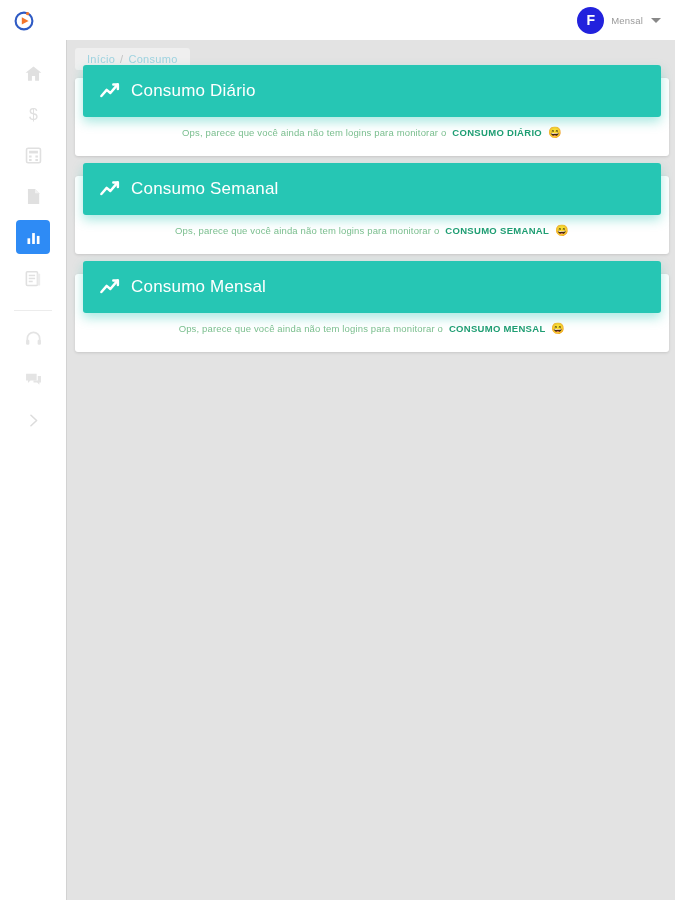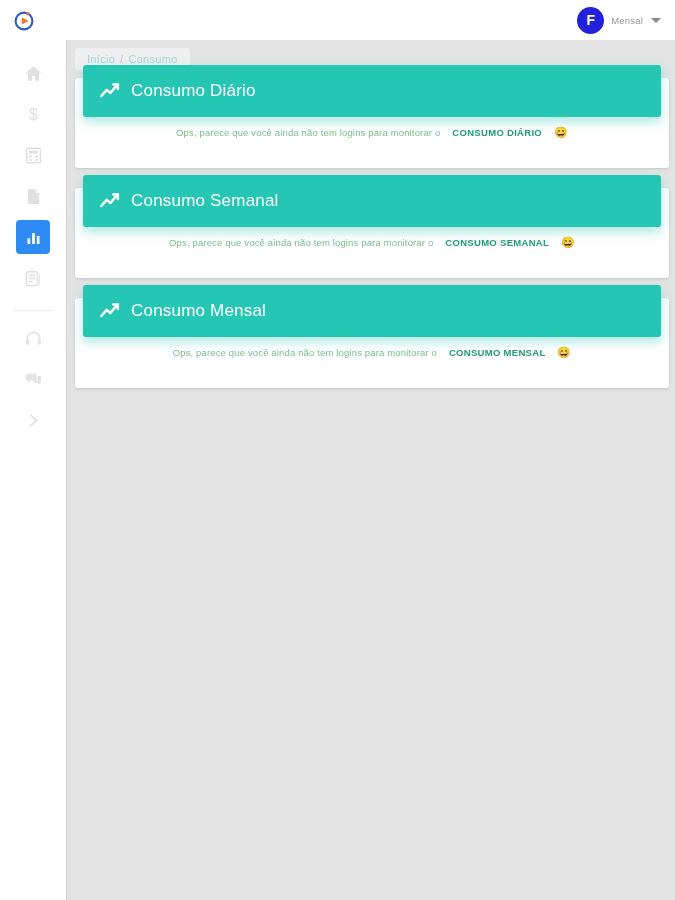--- a/index.html
+++ b/index.html
@@ -121,21 +121,21 @@
   .bc-sep { color: #c4c4c4; }
 
   .cards {
     padding: 8px 6px 0 8px;
   }
   .card {
     position: relative;
     background: #ffffff;
     border-radius: 3px;
     margin-bottom: 20px;
-    padding: 38px 0 28px 0;
+    padding: 38px 0 16px 0;
     box-shadow: 0 1px 3px rgba(0,0,0,.13);
   }
   .card-header {
     position: absolute;
     top: -13px;
     left: 8px;
     right: 8px;
     height: 52px;
     background: #26c6b4;
     border-radius: 3px;
@@ -154,21 +154,21 @@
   .card-body {
     text-align: center;
     padding: 6px 20px 0 20px;
   }
   .empty-msg {
     font-size: 9.5px;
     color: #7bbf8f;
     letter-spacing: .15px;
     display: inline-flex;
     align-items: center;
-    gap: 12px;
+    gap: 6px;
     flex-wrap: wrap;
     justify-content: center;
   }
   .empty-msg .strong {
     font-weight: bold;
     color: #1f9e73;
     letter-spacing: .3px;
   }
   .emoji { font-size: 11px; line-height: 1; }
 </style>

